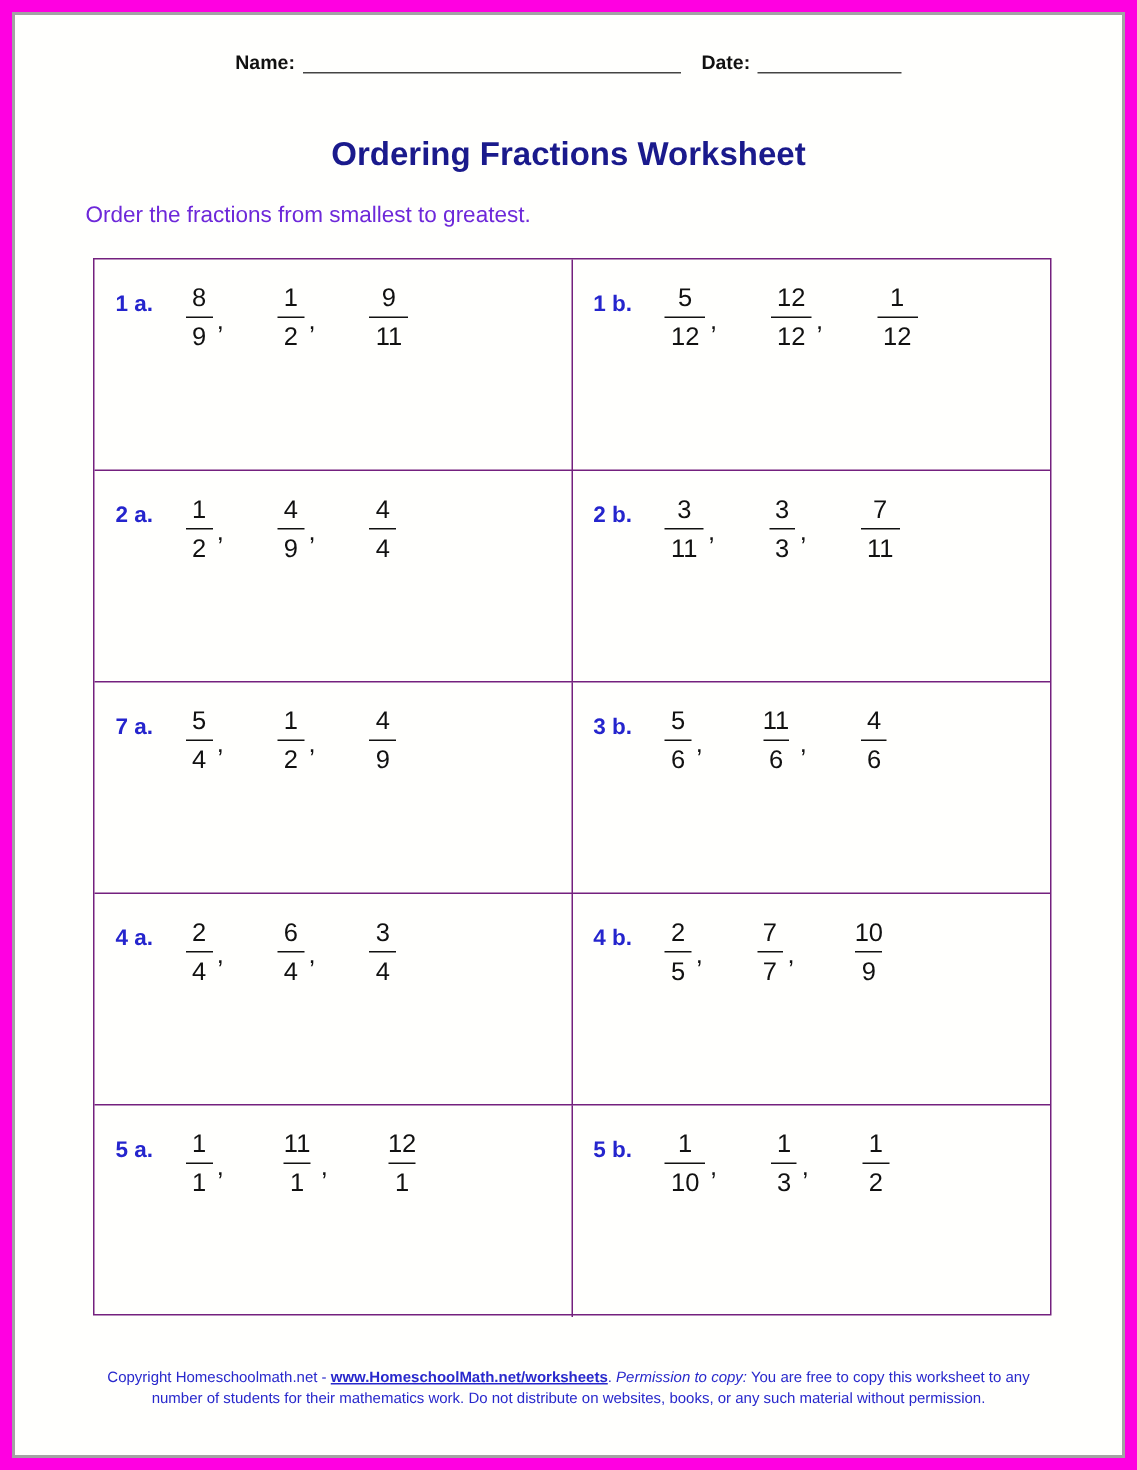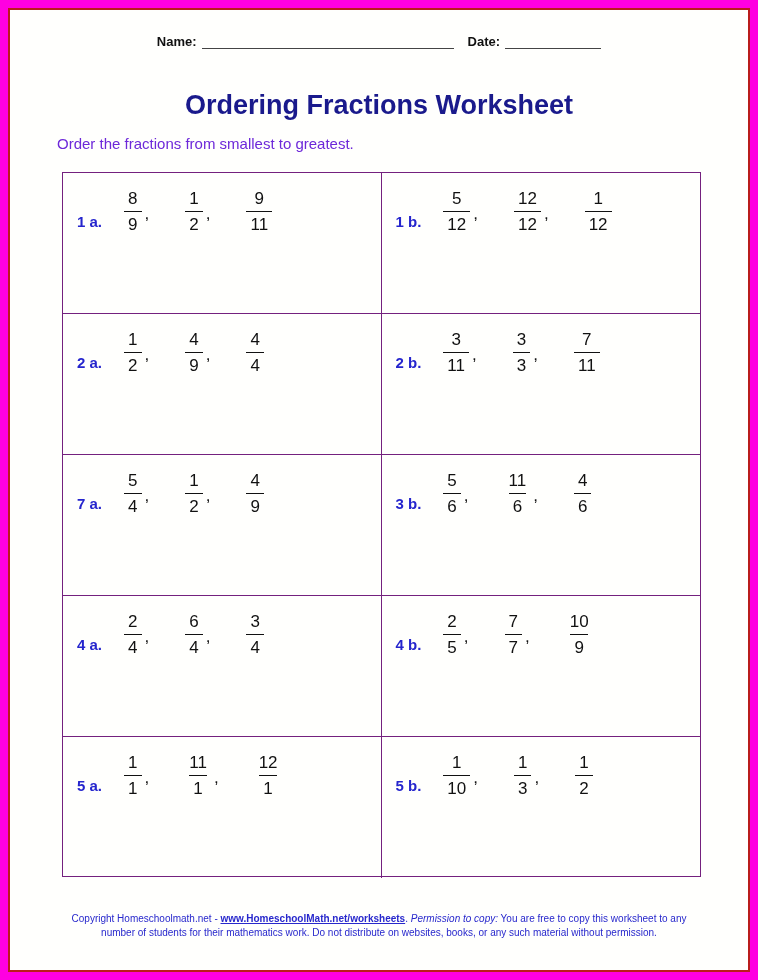--- a/index.html
+++ b/index.html
@@ -8,40 +8,40 @@
     width:758px;height:980px;
     box-sizing:border-box;
     border:8px solid #ff00e1;
     font-family:"Liberation Sans","DejaVu Sans",sans-serif;
     background:#fffffd;
   }
   .inner{
     position:relative;
     width:100%;height:100%;
     box-sizing:border-box;
-    border:2px solid #b91c1c;
+    border:2px solid #a3a3a3;
     background:#fffffd;
     overflow:hidden;
     text-decoration:underline;
   }
   
   .namedate{
     position:absolute;top:24px;left:0;width:100%;
     display:flex;justify-content:center;align-items:flex-end;
     font-size:13px;color:#111;
   }
   .nlabel{font-weight:bold;margin-right:5px;}
   .nline{display:inline-block;border-bottom:1px solid #444;height:13px;}
   .nline.long{width:252px;margin-right:14px;}
   .nline.short{width:96px;}
   
   .title{
     position:absolute;top:80px;left:0;width:100%;
     margin:0;text-align:center;
-    font-size:27px;font-weight:bold;color:#1a1a8c;
+    font-size:22px;font-weight:bold;color:#1a1a8c;
   }
   
   .instruction{
     position:absolute;top:125px;left:47px;margin:0;
     font-size:15px;color:#6d28d9;
   }
   
   .grid{
     position:absolute;top:162px;left:52px;
     width:639px;height:705px;
@@ -54,21 +54,21 @@
   .cell{
     box-sizing:border-box;
     border-bottom:1px solid #74217e;
     display:flex;align-items:flex-start;
     padding:17px 0 0 14px;
   }
   .cell:nth-child(odd){border-right:1px solid #74217e;}
   .cell:nth-child(9),.cell:nth-child(10){border-bottom:none;}
   .plabel{
     font-size:15px;font-weight:bold;color:#2525cd;
-    margin-top:23px;margin-right:22px;white-space:nowrap;
+    margin-top:4px;margin-right:22px;white-space:nowrap;
   }
   .fracs{display:flex;column-gap:36px;}
   .fitem{display:flex;align-items:flex-start;}
   .frac{
     display:inline-flex;flex-direction:column;align-items:center;
     font-size:17px;color:#111;line-height:1;
   }
   .frac .num{padding:0 4px 4px;}
   .frac .den{border-top:1.5px solid #111;padding:4px 4px 0;}
   .comma{

